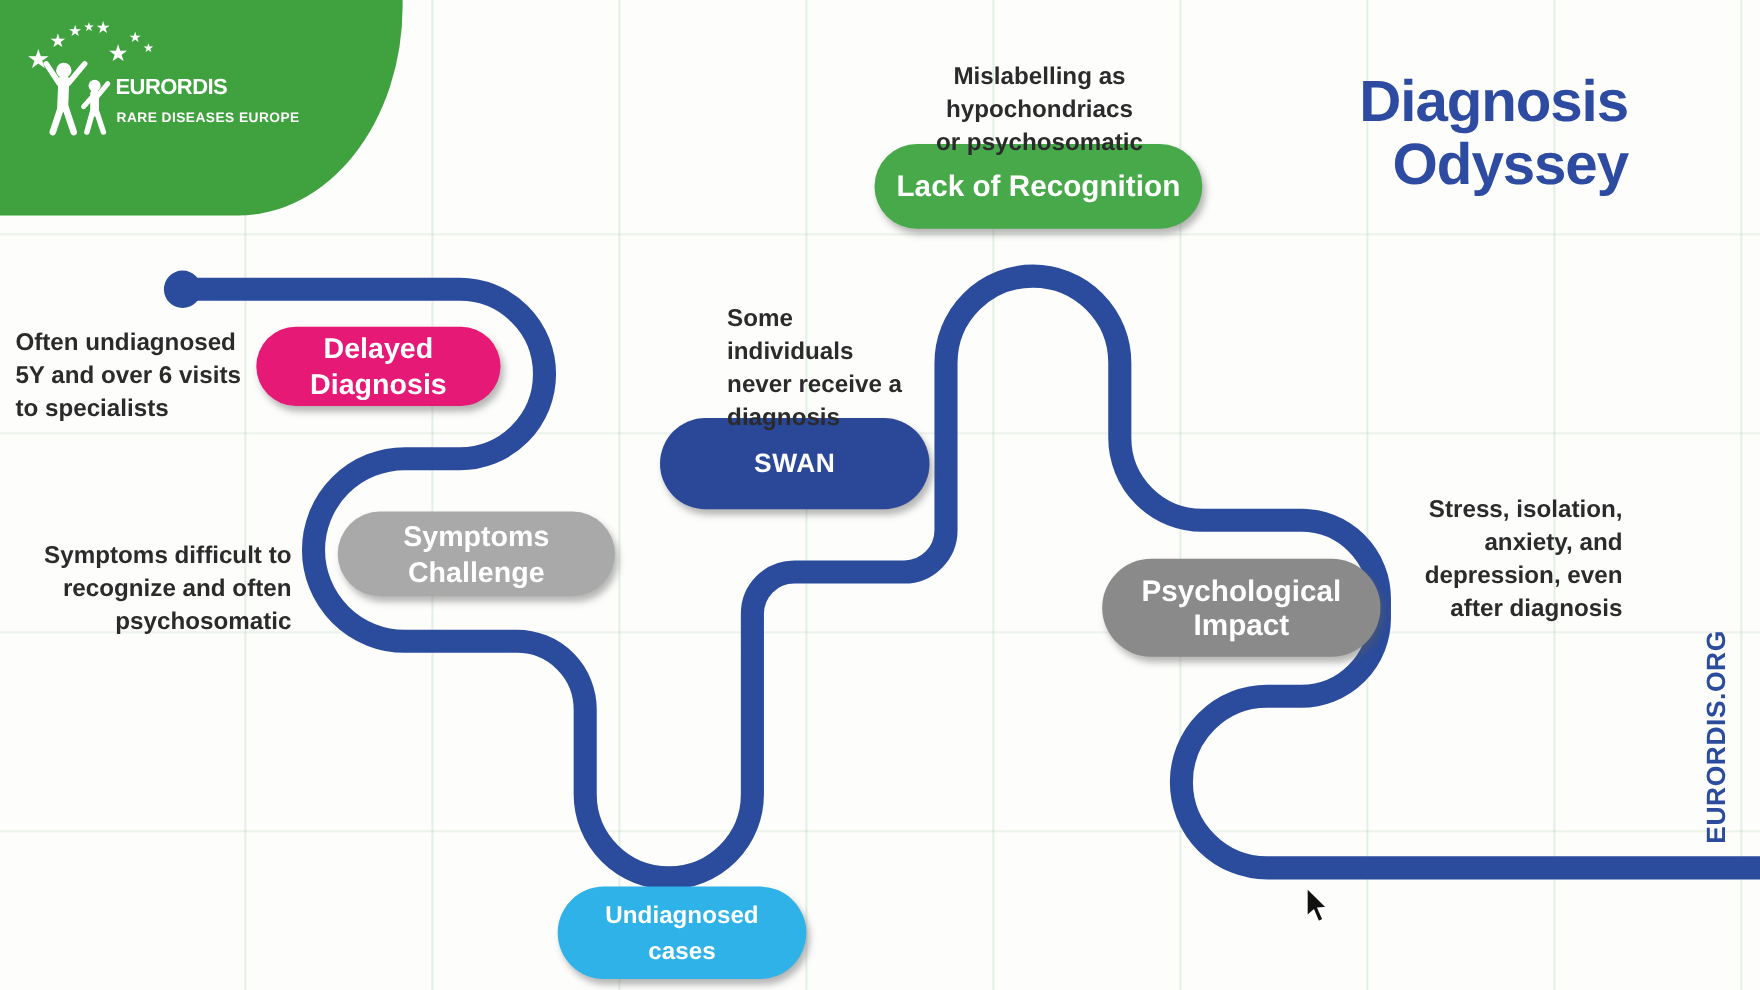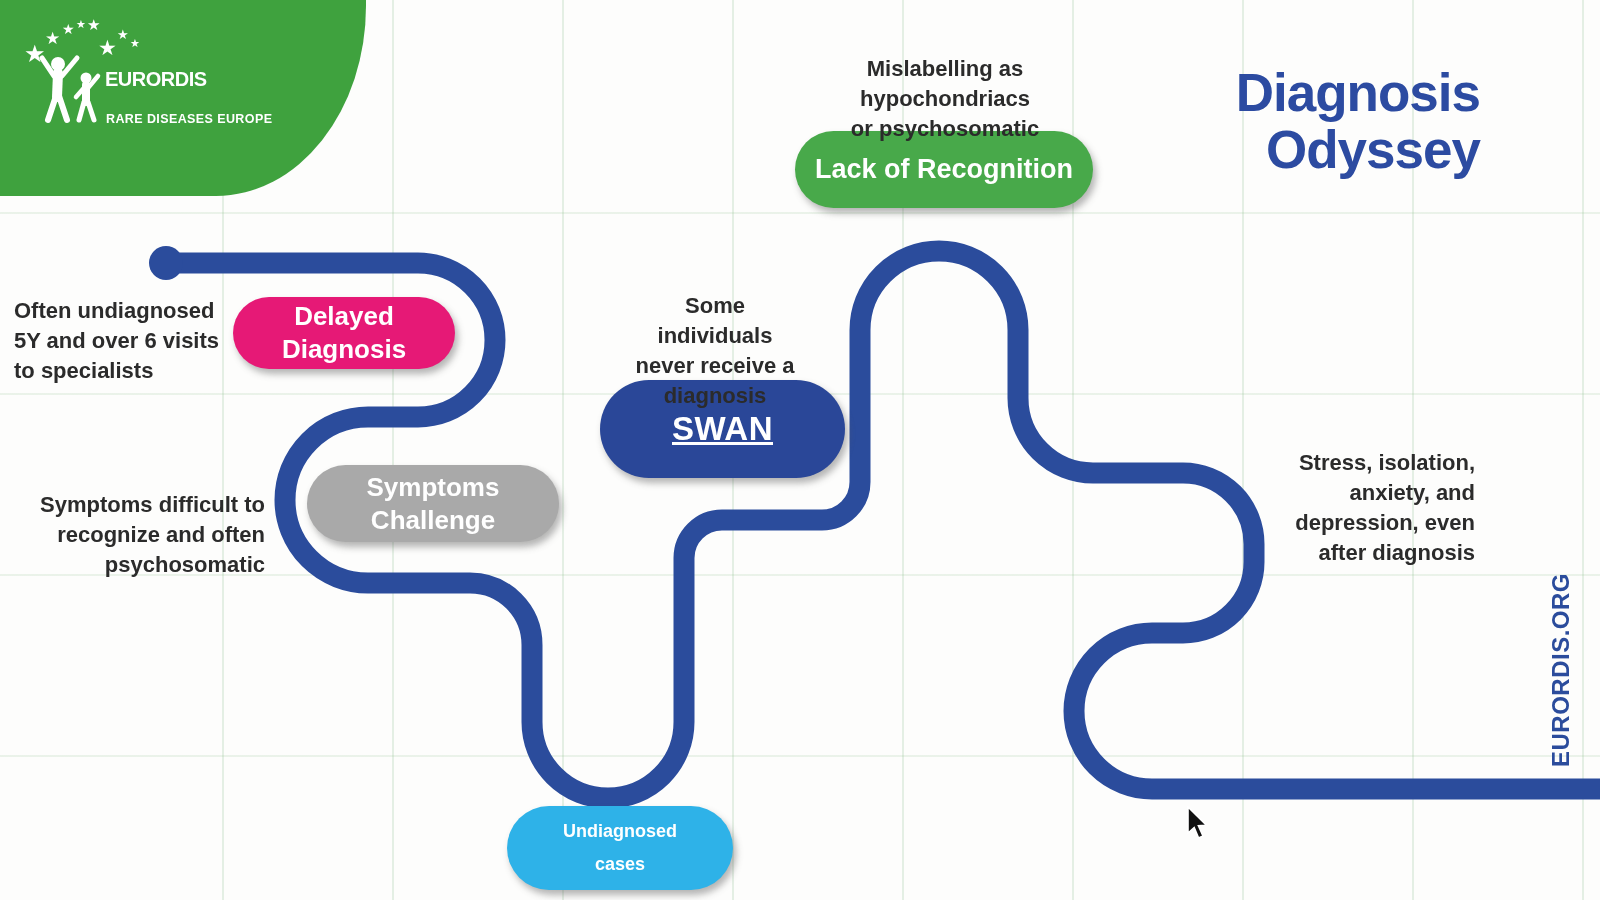--- a/index.html
+++ b/index.html
@@ -13,48 +13,48 @@
     font-family:"Liberation Sans", sans-serif;
   }
   .layer{position:absolute;left:0;top:0;}
   
   .logo-blob{
     position:absolute;left:-12px;top:-14px;width:378px;height:210px;
     background:#3fa23e;border-bottom-right-radius:150px 190px;
   }
   .logo-star{position:absolute;color:#ffffff;font-family:"DejaVu Sans",sans-serif;line-height:1;}
   .logo-title{position:absolute;left:117px;top:82px;color:#fff;font-size:20px;font-weight:700;letter-spacing:-.5px;}
-  .logo-sub{position:absolute;left:118px;top:126px;color:#fff;font-size:12.5px;font-weight:700;letter-spacing:.4px;}
+  .logo-sub{position:absolute;left:118px;top:114px;color:#fff;font-size:12.5px;font-weight:700;letter-spacing:.4px;}
   
   .page-title{
     position:absolute;left:1150px;top:64px;width:330px;
     text-align:right;color:#2c4ba1;font-size:53px;line-height:57px;
     font-weight:700;letter-spacing:-1px;white-space:pre-line;
   }
   
   .pill{
     position:absolute;border-radius:999px;display:flex;align-items:center;justify-content:center;
     color:#ffffff;font-weight:700;text-align:center;white-space:pre-line;
     box-shadow:3px 5px 7px rgba(90,90,90,.45);
   }
   #pill-delayed{left:233px;top:297px;width:222px;height:72px;font-size:26px;line-height:33px;}
   #pill-symptoms{left:307px;top:465px;width:252px;height:77px;font-size:26px;line-height:33px;}
-  #pill-undiagnosed{left:507px;top:806px;width:226px;height:84px;font-size:18px;line-height:33px;}
-  #pill-swan{left:600px;top:380px;width:245px;height:98px;font-size:33px;letter-spacing:.5px;text-decoration:underline;}
+  #pill-undiagnosed{left:507px;top:806px;width:226px;height:84px;font-size:22px;line-height:33px;}
+  #pill-swan{left:600px;top:380px;width:245px;height:83px;font-size:24px;letter-spacing:.5px;}
   #pill-lack{left:795px;top:131px;width:298px;height:77px;font-size:27px;}
   #pill-psych{left:1002px;top:508px;width:253px;height:89px;font-size:27px;}
   
   .note{
     position:absolute;color:#2b2b2b;font-weight:700;font-size:22px;line-height:30px;
     white-space:pre-line;
   }
   #note-delayed{left:14px;top:296px;width:210px;text-align:left;}
   #note-symptoms{left:35px;top:490px;width:230px;text-align:right;}
   #note-undiagnosed{left:303px;top:768px;width:215px;text-align:left;}
-  #note-swan{left:625px;top:274px;width:180px;text-align:center;margin-top:17px;}
+  #note-swan{left:661px;top:274px;width:180px;}
   #note-lack{left:790px;top:54px;width:310px;text-align:center;}
   #note-stress{left:1283px;top:448px;width:192px;text-align:right;}
   
   .site-url{
     position:absolute;left:1481px;top:667px;width:160px;height:40px;
     transform:rotate(-90deg);color:#2b4c9c;font-size:24px;font-weight:700;
     letter-spacing:.5px;text-align:center;line-height:40px;
   }
 </style>
 </head>
@@ -123,20 +123,21 @@
 Odyssey</div>
 
   <div class="pill" id="pill-delayed" style="background-color: rgb(230, 25, 118);">Delayed
 Diagnosis</div>
   <div class="pill" id="pill-symptoms" style="background-color: rgb(169, 169, 169);">Symptoms
 Challenge</div>
   <div class="pill" id="pill-undiagnosed" style="background-color: rgb(46, 178, 232);">Undiagnosed
 cases</div>
   <div class="pill" id="pill-swan" style="background-color: rgb(42, 71, 152);">SWAN</div>
   <div class="pill" id="pill-lack" style="background-color: rgb(72, 169, 74);">Lack of Recognition</div>
+  <div class="pill" id="pill-psych" style="background-color: rgb(138, 138, 138);">Psychological Impact</div>
 
   <div class="note" id="note-delayed">Often undiagnosed
 5Y and over 6 visits
 to specialists</div>
   <div class="note" id="note-symptoms">Symptoms difficult to
 recognize and often
 psychosomatic</div>
   <div class="note" id="note-swan">Some individuals
 never receive a
 diagnosis</div>

